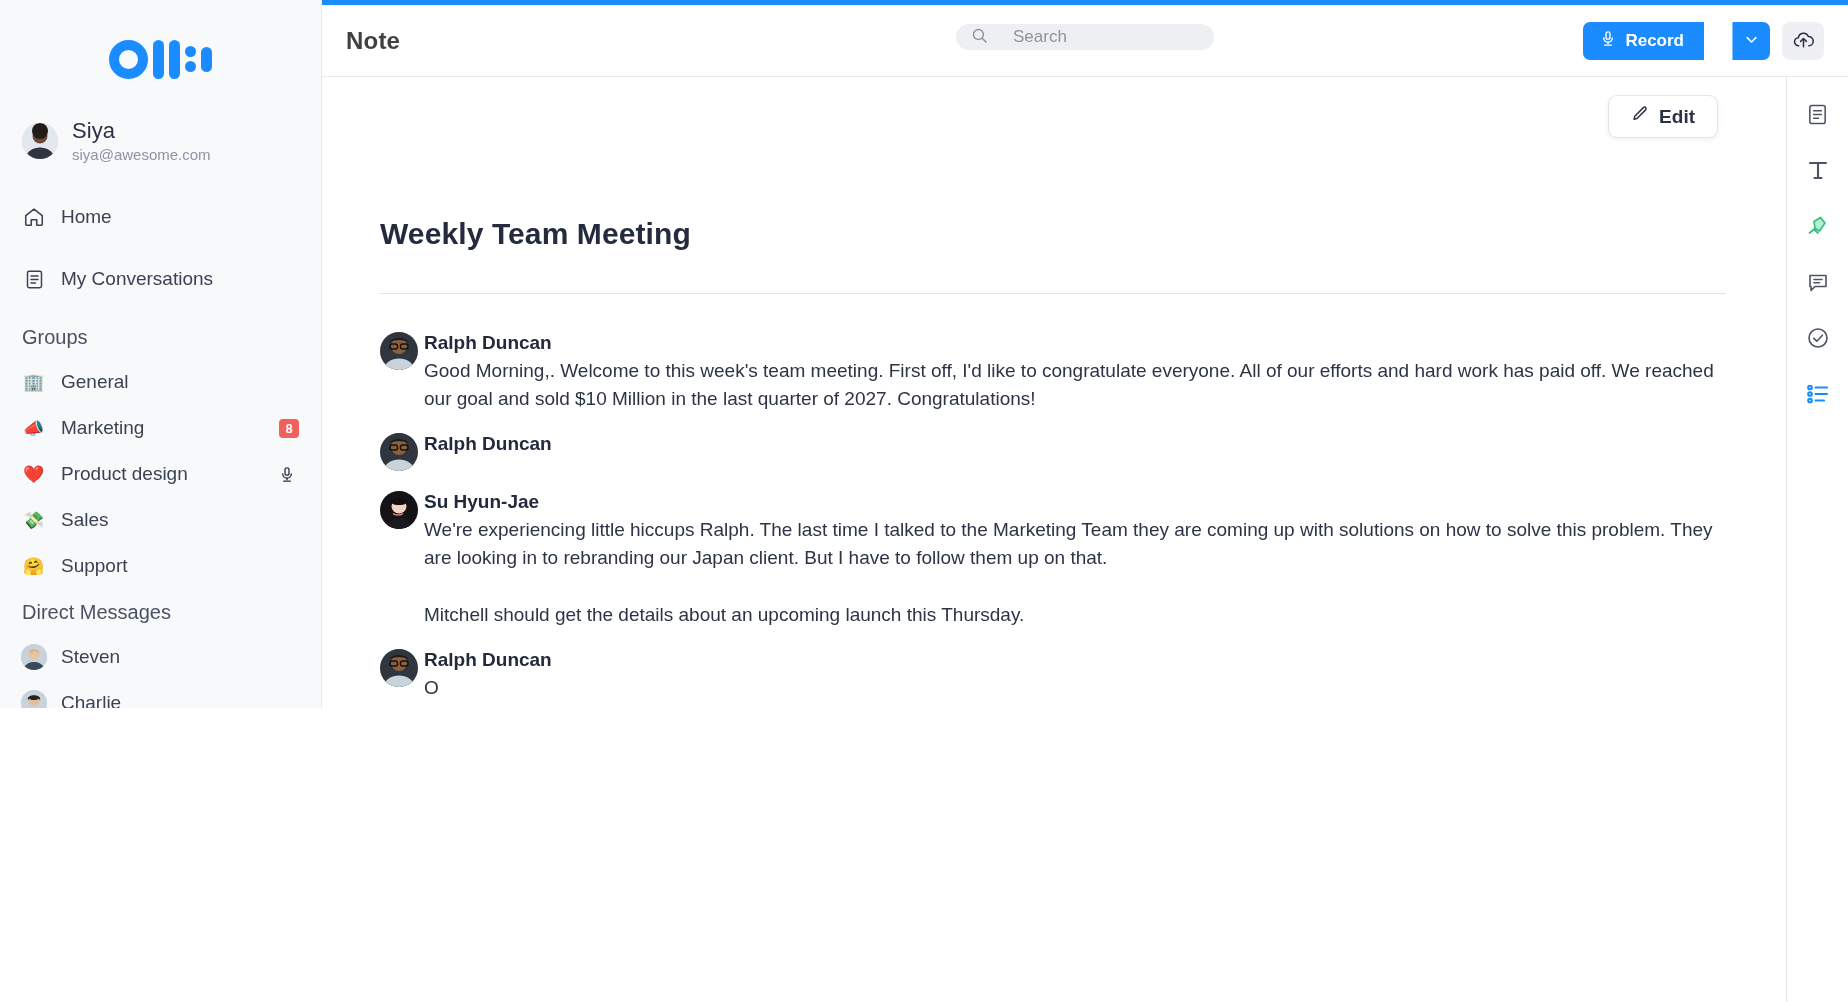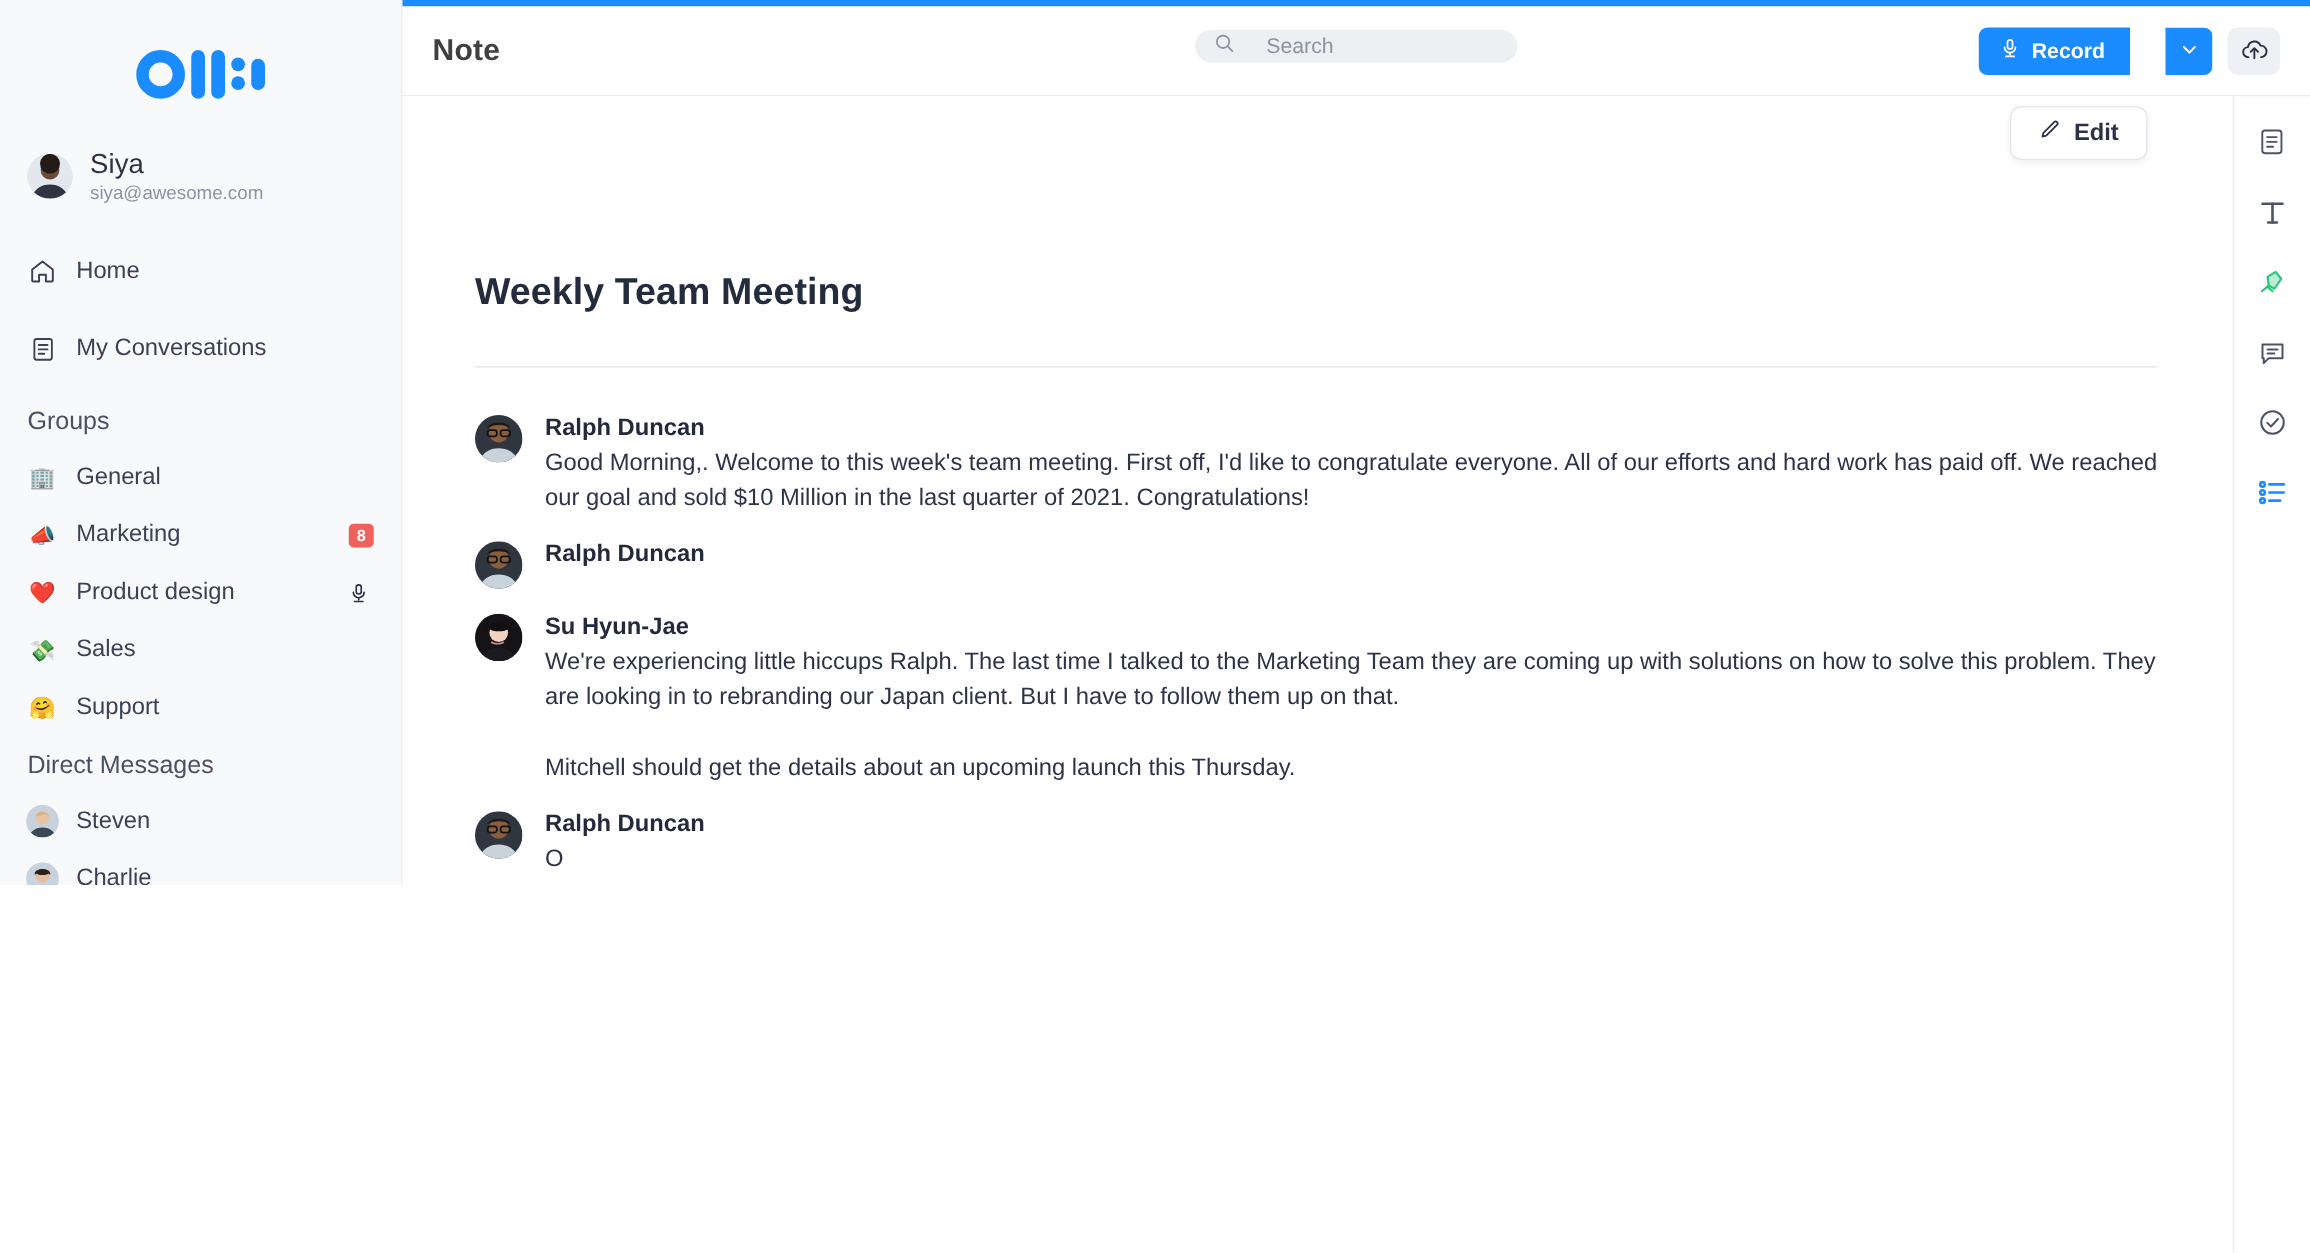--- a/index.html
+++ b/index.html
@@ -168,21 +168,21 @@
 
   
   .transcript-col {
     flex: 1 1 auto;
     position: relative;
     min-width: 0;
     overflow: hidden;
     background: #fff;
   }
   .edit-btn-wrap {
-    position: absolute; top: 8px; right: 68px;
+    position: absolute; top: 18px; right: 68px;
   }
   .edit-btn {
     background: #fff;
     border: 1px solid #e1e5ec;
     border-radius: 9px;
     box-shadow: 0 2px 5px rgba(30,40,60,.07);
     height: 43px;
     display: flex; align-items: center; gap: 10px;
     padding: 0 22px;
     font-size: 19px; font-weight: bold; color: #2b3245;
@@ -193,21 +193,21 @@
     font-size: 30px; font-weight: bold; color: #242b3d;
     padding: 0 0 0 58px;
     margin-top: 140px;
     letter-spacing: .1px;
   }
   .doc-divider {
     height: 1px; background: #dfe3ea;
     margin: 42px 60px 0 58px;
   }
   .messages { padding: 22px 60px 0 58px; }
-  .msg { display: flex; gap: 18px; margin-top: 20px; }
+  .msg { display: flex; gap: 6px; margin-top: 20px; }
   .msg:first-child { margin-top: 16px; }
   .msg-body { flex: 1 1 auto; min-width: 0; }
   .msg-speaker {
     font-size: 19px; font-weight: bold; color: #232a3c;
     margin-bottom: 3px;
   }
   .msg-text {
     font-size: 19px; color: #2d3446; line-height: 1.48;
     white-space: pre-line;
   }
@@ -477,21 +477,21 @@
                 <rect width="38" height="38" fill="#2f3640"></rect>
                 <circle cx="19" cy="14" r="8" fill="#8b5e3c"></circle>
                 <path d="M3 38c2.4-8 8.6-11.5 16-11.5S32.6 30 35 38z" fill="#c9d3dc"></path>
                 <path d="M9.5 10.5c2-6 17-6 19 0-3-2-6.6-2.6-9.5-2.6s-6.5.6-9.5 2.6z" fill="#1d1a16"></path>
                 <rect x="10" y="12" width="7.5" height="5" rx="2" fill="none" stroke="#15120f" stroke-width="1.4"></rect>
                 <rect x="20.5" y="12" width="7.5" height="5" rx="2" fill="none" stroke="#15120f" stroke-width="1.4"></rect>
               </svg>
             </span>
             <div class="msg-body">
               <div class="msg-speaker">Ralph Duncan</div>
-              <div class="msg-text">Good Morning,. Welcome to this week's team meeting. First off, I'd like to congratulate everyone. All of our efforts and hard work has paid off. We reached our goal and sold $10 Million in the last quarter of 2021. Congratulations!</div>
+              <div class="msg-text">Good Morning,. Welcome to this week's team meeting. First off, I'd like to congratulate everyone. All of our efforts and hard work has paid off. We reached our goal and sold $10 Million in the last quarter of 2027. Congratulations!</div>
             </div>
           </div>
 
           <div class="msg">
             <span class="avatar sz38">
               <svg width="38" height="38" viewBox="0 0 38 38">
                 <rect width="38" height="38" fill="#2f3640"></rect>
                 <circle cx="19" cy="14" r="8" fill="#8b5e3c"></circle>
                 <path d="M3 38c2.4-8 8.6-11.5 16-11.5S32.6 30 35 38z" fill="#c9d3dc"></path>
                 <path d="M9.5 10.5c2-6 17-6 19 0-3-2-6.6-2.6-9.5-2.6s-6.5.6-9.5 2.6z" fill="#1d1a16"></path>

